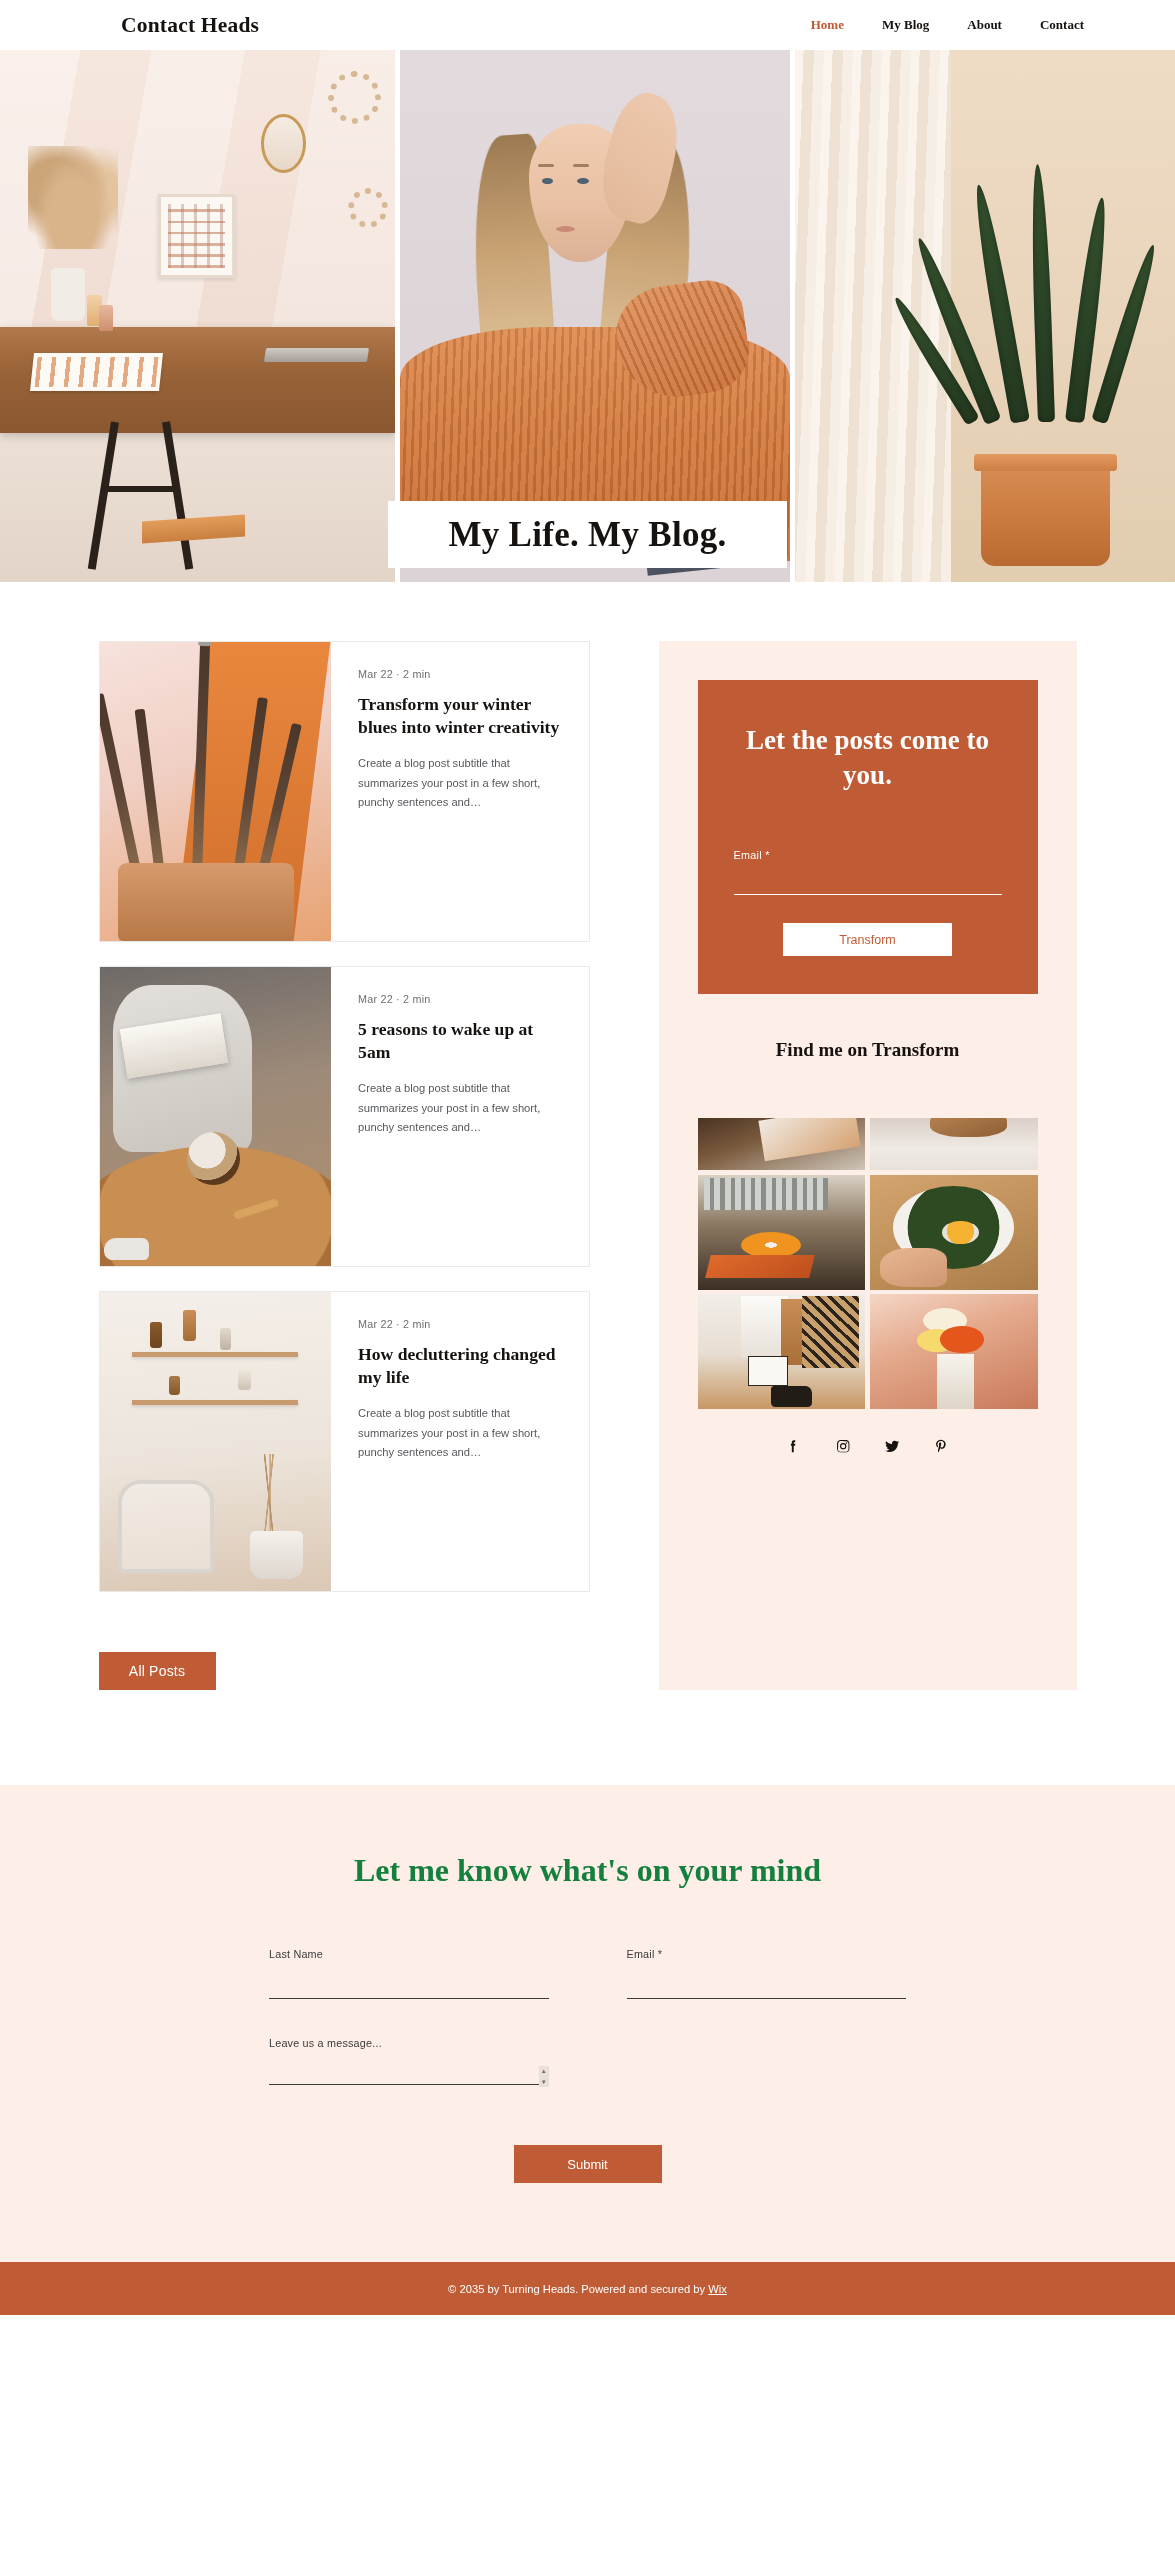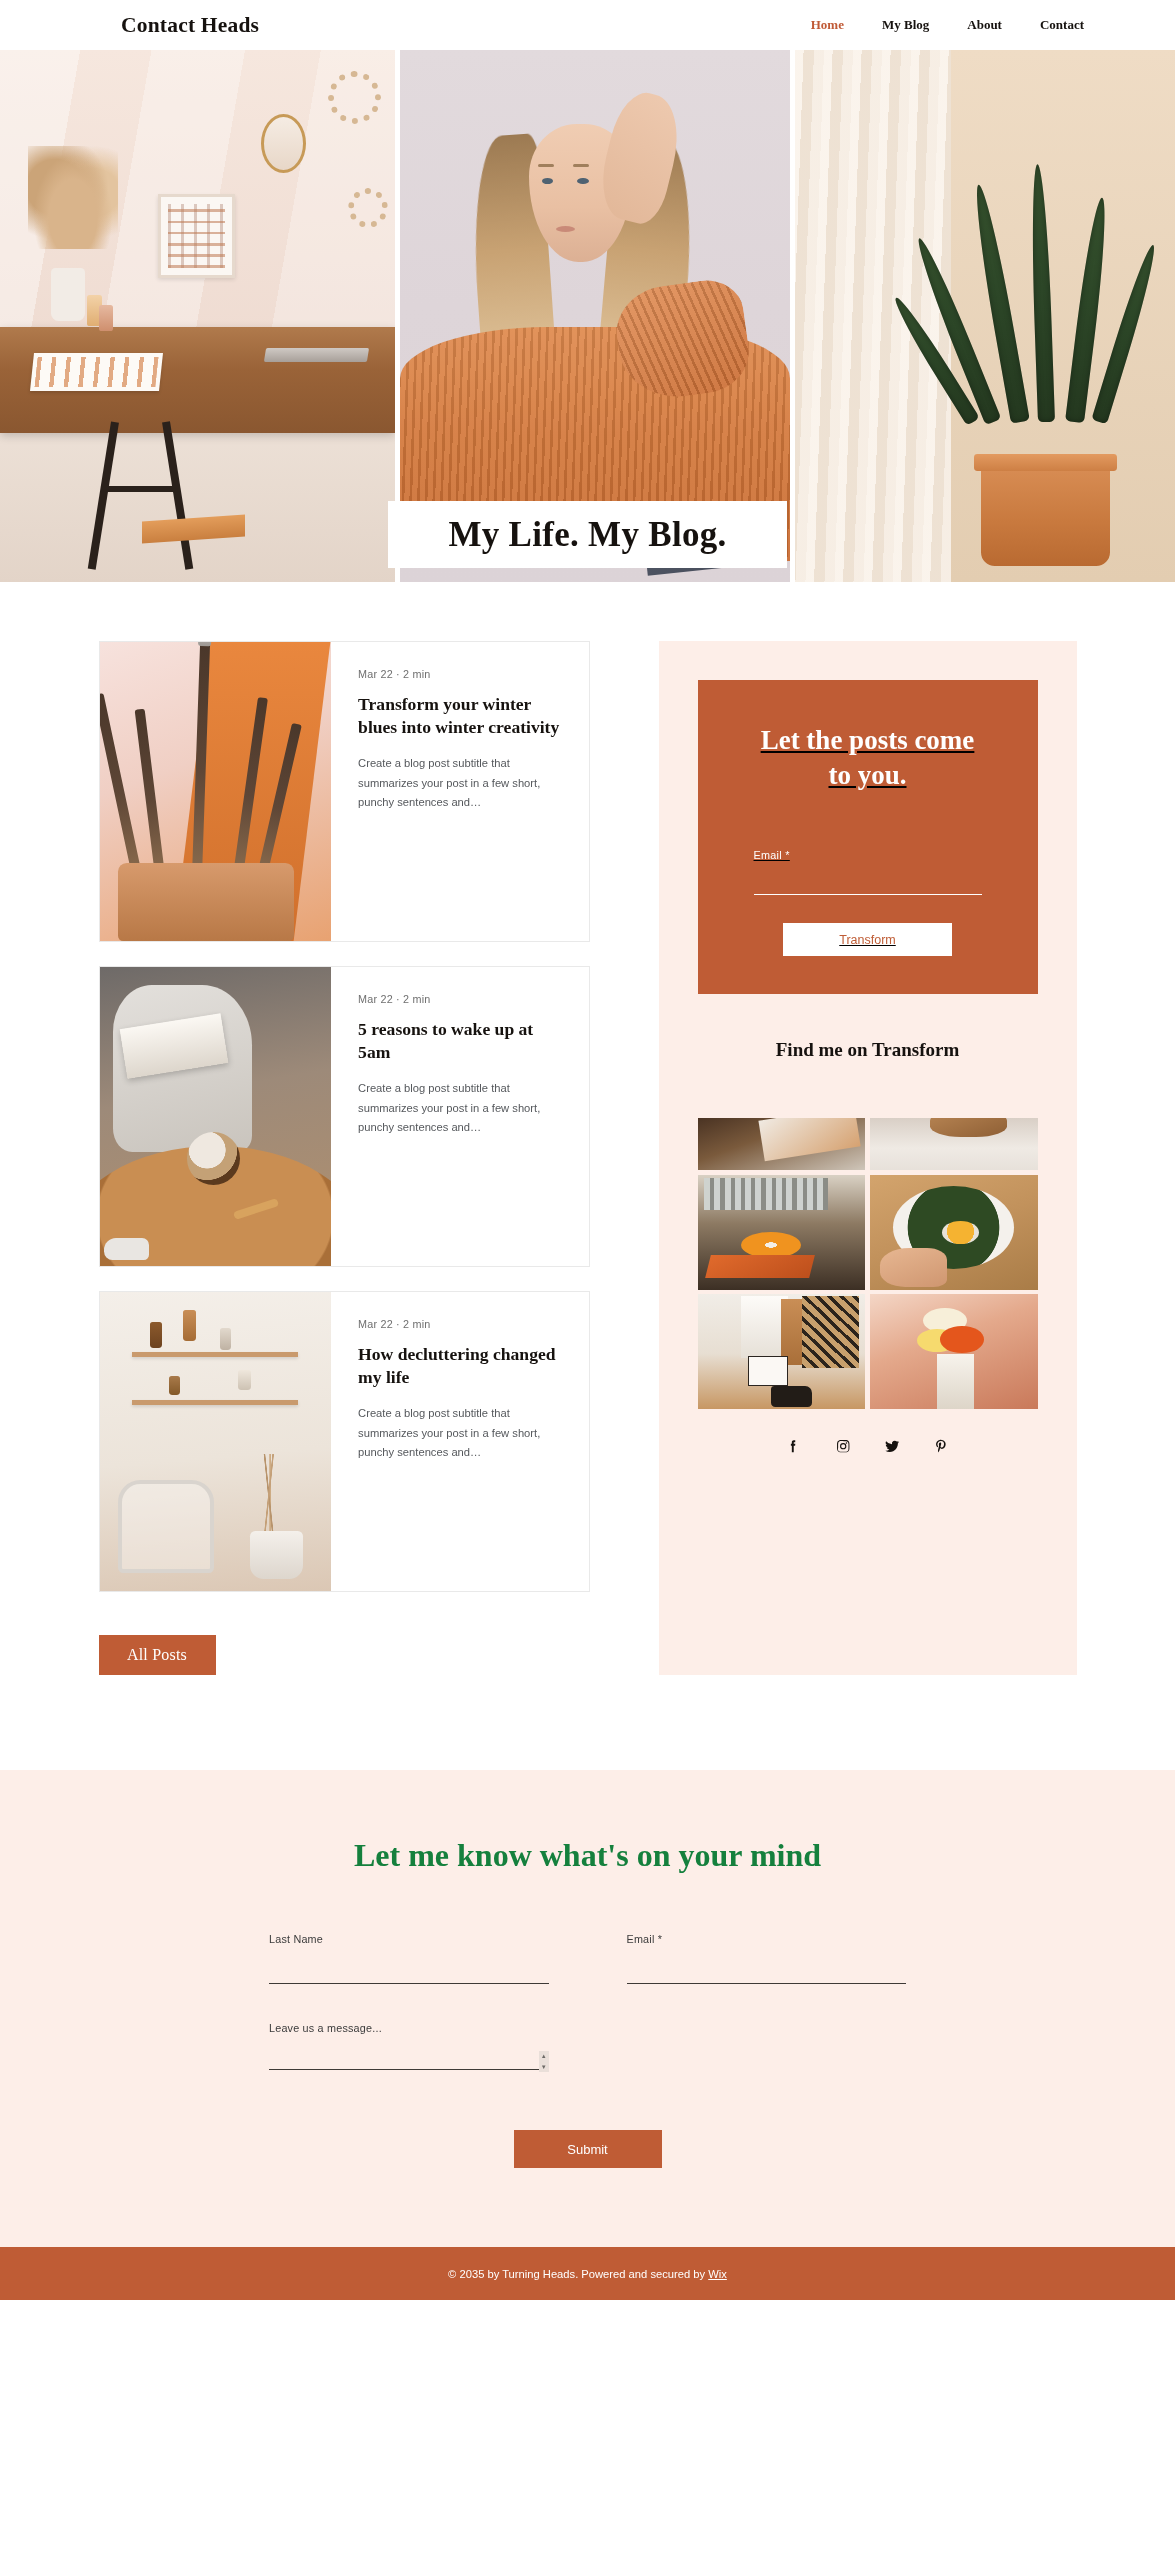--- a/index.html
+++ b/index.html
@@ -354,42 +354,41 @@
   }
   .thumb3 .reeds {
     position:absolute; right:16%; bottom:18%; width:46px; height:83px;
     background:
       linear-gradient(96deg, rgba(196,160,120,0) 44%, #c4a078 45% 47%, rgba(0,0,0,0) 48%),
       linear-gradient(84deg, rgba(196,160,120,0) 44%, #b8946c 45% 47%, rgba(0,0,0,0) 48%),
       linear-gradient(90deg, rgba(196,160,120,0) 46%, #cdab83 47% 49%, rgba(0,0,0,0) 50%);
   }
 
   .all-posts-btn {
-    margin-top: 19px;
+    margin-top: 36px;
     background: #bf5c35;
     color: #ffffff;
     border: none;
-    font-family: Liberation Serif, serif;
-    font-size: 16px;
+    font-family: Liberation Sans, sans-serif;
+    font-size: 14px;
     padding: 11.2px 0;
     width: 117px;
     cursor: pointer;
     letter-spacing: 0.2px;
   }
 
   
   .side-col {
     width: 418px;
     background: #fdeee8;
     padding: 39px 39px 45px;
   }
   .subscribe-box {
     background: #bf5c35;
-    padding: 43px 56px 38px;
-    text-decoration: underline;
+    padding: 43px 36px 38px;
   }
   .subscribe-title {
     font-family: "Liberation Serif", serif;
     font-weight: 700;
     font-size: 27px;
     line-height: 1.28;
     color: #ffffff;
     text-align: center;
     margin-bottom: 57px;
   }

